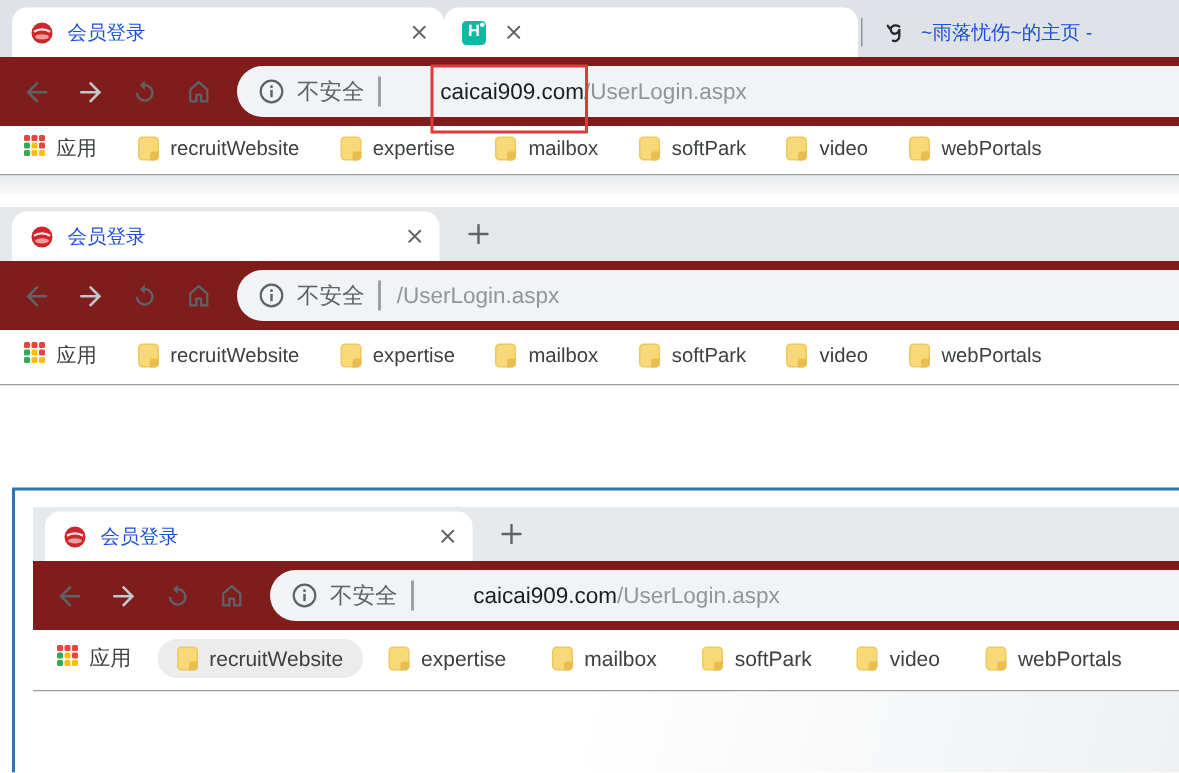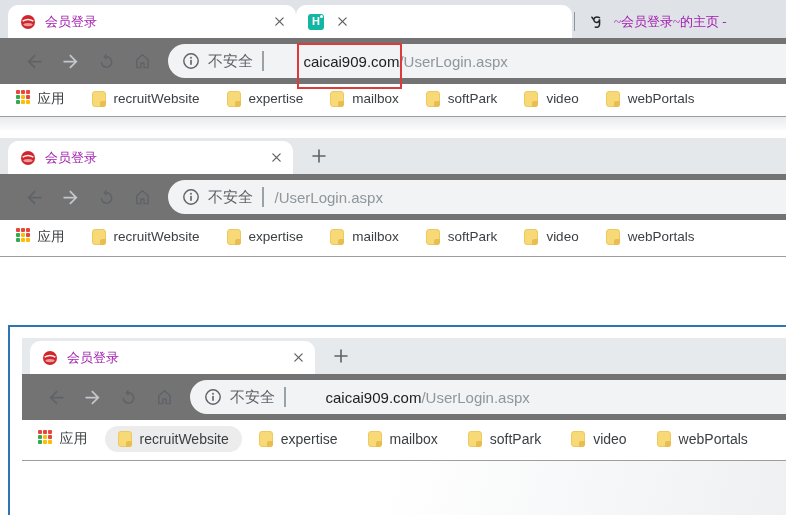--- a/index.html
+++ b/index.html
@@ -6,31 +6,31 @@
   .screen{position:relative;width:786px;height:515px;overflow:hidden;background:#fff;
     font-family:"Liberation Sans","DejaVu Sans",sans-serif;-webkit-font-smoothing:antialiased;}
   .win{background:#fff;}
 
   
   .tabstrip{display:flex;align-items:flex-end;background:#dfe3e8;height:38px;padding-left:8px;box-sizing:border-box;}
   .ts2{background:#e5e8eb;height:36px;}
   .tab{display:flex;align-items:center;gap:9px;background:#fff;border-radius:10px 10px 0 0;
        height:33px;padding:0 8px 0 12px;box-sizing:border-box;min-width:0;}
   .tab.inactive{background:transparent;}
-  .tab-title{font-size:13px;color:#a21caf;white-space:nowrap;overflow:hidden;flex:1;font-family:Liberation Serif, serif;}
+  .tab-title{font-size:13px;color:#1d4ed8;white-space:nowrap;overflow:hidden;flex:1;}
   .tab-close{display:flex;align-items:center;justify-content:center;width:18px;height:18px;border-radius:50%;flex:none;}
   .tab-sep{width:1px;height:19px;background:#8f959b;margin:0 10px 7px 2px;flex:none;}
   .newtab{display:flex;align-items:center;justify-content:center;width:28px;height:28px;margin:0 0 4px 12px;flex:none;}
   .fav{width:16px;height:16px;flex:none;display:flex;align-items:center;justify-content:center;}
   .hicon{width:16px;height:16px;background:#13b6a2;border-radius:3px;display:flex;align-items:center;justify-content:center;position:relative;flex:none;}
   .hicon b{color:#fff;font-size:11px;line-height:1;}
   .hicon::after{content:"";position:absolute;top:1.5px;right:1.5px;width:3px;height:3px;background:#fff;border-radius:50%;}
 
   
-  .toolbar{display:flex;align-items:center;height:46px;background:#737373;padding:0 0 0 16px;position:relative;justify-content:flex-end;}
+  .toolbar{display:flex;align-items:center;height:46px;background:#7f1d1d;padding:0 0 0 6px;position:relative;justify-content:flex-end;}
   .nav-btn{width:36px;height:34px;display:flex;align-items:center;justify-content:center;flex:none;}
   .omnibox{flex:1;height:34px;background:#f1f3f4;border-radius:17px;display:flex;align-items:center;
            padding:0 14px;margin-left:8px;margin-right:-24px;font-size:15px;min-width:0;}
   .sec-label{color:#5f6368;margin-left:8px;white-space:nowrap;}
   .vbar{width:1.5px;height:20px;background:#9aa2a8;margin:0 11px 0 9px;flex:none;}
   .domain-wrap{position:relative;display:inline-block;white-space:nowrap;margin-left:29px;}
   .domain{color:#1b1d1f;white-space:nowrap;}
   .url-path{color:#8f969c;white-space:nowrap;}
   .annot{position:absolute;border:2px solid #dd3b3b;pointer-events:none;z-index:5;}
   .win1 .annot{left:-7px;right:-3px;top:-10px;height:42px;}
@@ -99,21 +99,21 @@
         </span>
       </div>
       <div class="tab-sep"></div>
       <div class="tab inactive t3">
         <span class="fav">
           <svg viewBox="0 0 20 20" width="17" height="17" fill="none" stroke="#26262a" stroke-width="1.9" stroke-linecap="round">
               <path d="M13.2 5.2C8.4 2.6 4.6 6.2 6.6 9.6c1.9 3 6.6 1.6 6.6-2.4v6.2c0 3-2.8 4.6-5.4 3.6"></path>
               <path d="M3.6 4.6l1.3 1.9"></path>
             </svg>
         </span>
-        <span class="tab-title">~会员登录~的主页 -</span>
+        <span class="tab-title">~雨落忧伤~的主页 -</span>
       </div>
     </div>
 
     <div class="toolbar">
       <span class="nav-btn">
         <svg viewBox="0 0 24 24" width="21" height="21" fill="#5f6368">
             <path d="M20 11H7.8l5.6-5.6L12 4l-8 8 8 8 1.4-1.4L7.8 13H20z"></path>
           </svg>
       </span>
       <span class="nav-btn">

